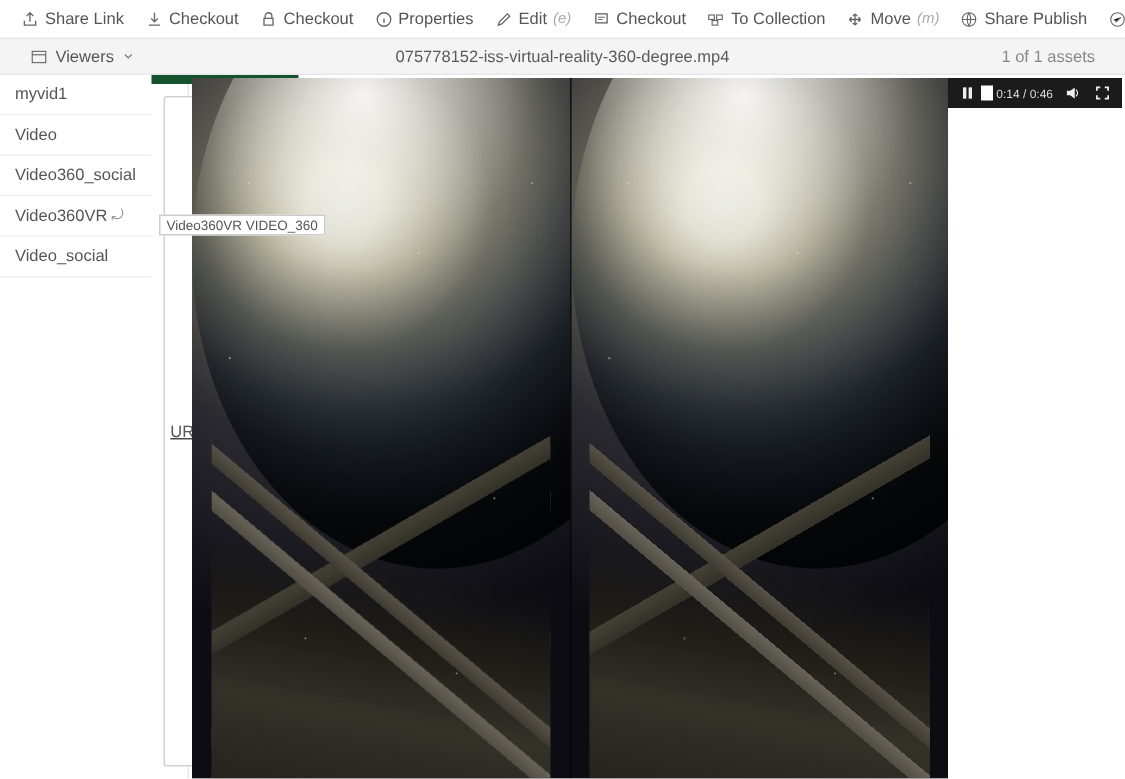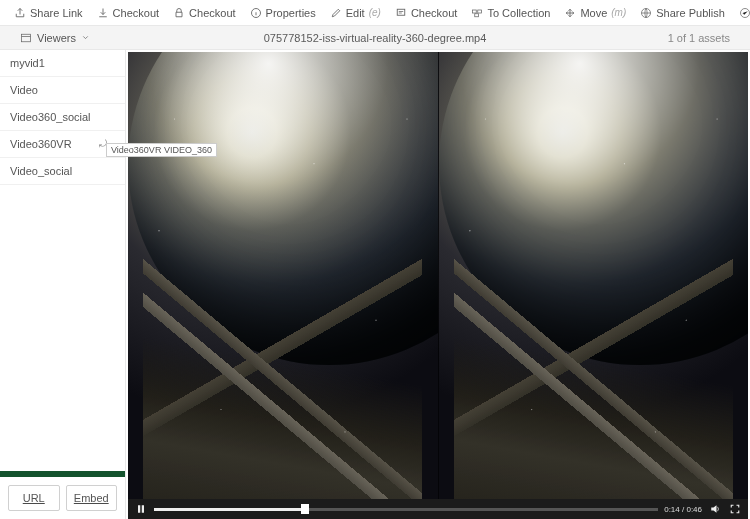--- a/index.html
+++ b/index.html
@@ -10,31 +10,31 @@
   .tb-item svg { width: 12px; height: 12px; }
   .tb-item .shortcut { color: #aaa; font-style: italic; font-size: 10px; }
   .tb-spacer { flex: 1; }
 
   .subbar { height: 24px; background: #f4f4f4; border-bottom: 1px solid #e8e8e8; display: flex; align-items: center; padding: 0 20px; font-size: 11px; }
   .viewers-btn { display: flex; align-items: center; gap: 5px; cursor: pointer; color: #555; }
   .asset-title { position: absolute; left: 50%; transform: translateX(-50%); color: #5a5a5a; }
   .asset-count { margin-left: auto; color: #888; }
 
   .main { display: flex; height: calc(519px - 50px); }
-  .sidebar { width: 126px; border-right: 1px solid #e8e8e8; display: flex; flex-direction: column; position: relative; }
+  .sidebar { width: 126px; border-right: 1px solid #e8e8e8; display: flex; flex-direction: row; position: relative; }
   .side-list { flex: 1; }
   .side-item { padding: 7px 10px; border-bottom: 1px solid #f0f0f0; cursor: pointer; font-size: 11px; color: #555; background: #fff; }
   .side-item.hovered { position: relative; }
   .cursor-icon { position: absolute; right: 18px; top: 50%; transform: translateY(-50%); font-size: 10px; color: #888; }
   .tooltip { position: absolute; left: 106px; top: 93px; background: #fff; border: 1px solid #ccc; padding: 1px 4px; font-size: 9px; color: #555; z-index: 10; white-space: nowrap; }
 
   .side-footer { display: flex; gap: 6px; padding: 8px; border-top: 6px solid #14532d; text-decoration: underline; }
   .side-footer button { flex: 1; padding: 6px 4px; border: 1px solid #d0d0d0; background: #fff; font-size: 11px; cursor: pointer; color: #555; border-radius: 2px; }
 
-  .viewer { flex: 1; background: #fff; display: flex; flex-direction: column; padding: 2px 2px 0 2px; }
+  .viewer { flex: 1; background: #fff; display: flex; flex-direction: row; padding: 2px 2px 0 2px; }
   .video-area { flex: 1; background: linear-gradient(135deg,#1a1a22,#0a0a10); position: relative; overflow: hidden; }
   .stereo { display: flex; height: 100%; }
   .eye { flex: 1; position: relative; background: radial-gradient(circle at 40% 18%, #fff 0%, #f8f4e4 6%, #b8b29a 14%, #5a5850 24%, #2a2a30 40%, #0c0c12 70%); overflow: hidden; }
   .eye::after { content:""; position:absolute; inset:0; background:
       radial-gradient(1px 1px at 10% 40%, rgba(255,255,255,.7), transparent),
       radial-gradient(1px 1px at 80% 60%, rgba(255,255,255,.6), transparent),
       radial-gradient(1px 1px at 30% 80%, rgba(255,255,255,.5), transparent),
       radial-gradient(1px 1px at 60% 25%, rgba(255,255,255,.6), transparent),
       radial-gradient(1px 1px at 90% 15%, rgba(255,255,255,.5), transparent),
       radial-gradient(1px 1px at 15% 15%, rgba(255,255,255,.5), transparent),

